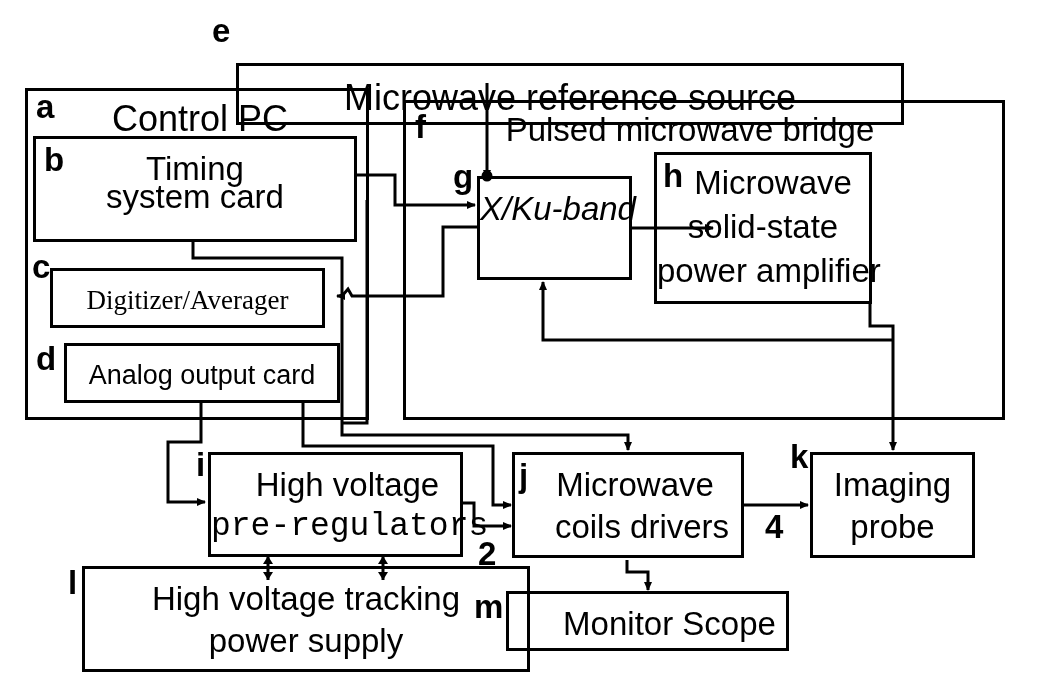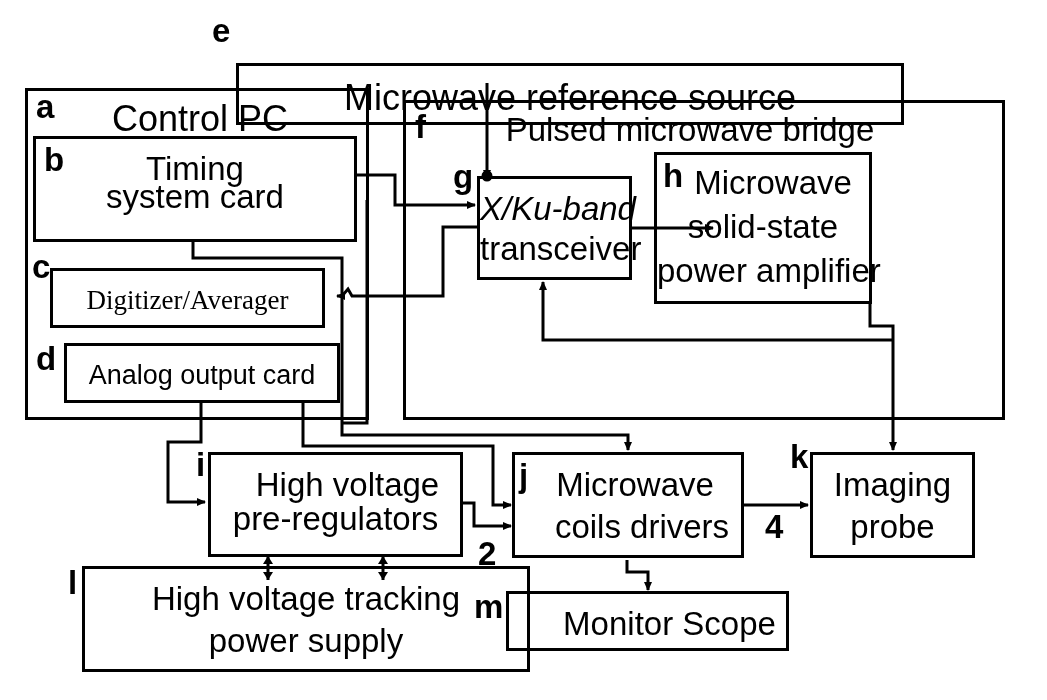--- a/index.html
+++ b/index.html
@@ -87,34 +87,33 @@
   <div class="txt t28" style="left:0;right:0;top:13px;">Analog output card</div>
 </div>
 
 <div class="box" style="left:403px;top:100px;width:602px;height:320px;"></div>
 <span class="lbl t34" style="left:415px;top:110px;">f</span>
 <div class="txt t34" style="left:480px;top:110px;width:420px;">Pulsed microwave bridge</div>
 
 <span class="lbl t34" style="left:453px;top:160px;">g</span>
 <div class="box" style="left:477px;top:176px;width:155px;height:104px;">
   <div class="txt t34" style="left:0;right:0;top:10px;font-style:italic;">X/Ku-band</div>
-  <div class="txt t34" style="left:0;right:0;top:50px;">transceiver</div>
 </div>
 
 <div class="box" style="left:654px;top:152px;width:218px;height:152px;">
   <span class="lbl t34" style="left:6px;top:4px;">h</span>
   <div class="txt t34" style="left:20px;right:0;top:8px;">Microwave</div>
   <div class="txt t34" style="left:0;right:0;top:52px;">solid-state</div>
   <div class="txt t34" style="left:0;right:0;top:96px;">power amplifier</div>
 </div>
 
 <span class="lbl t34" style="left:196px;top:448px;">i</span>
 <div class="box" style="left:208px;top:452px;width:255px;height:105px;">
   <div class="txt t34" style="left:0;right:0;top:10px;margin-left:24px;">High voltage</div>
-  <div class="txt t34" style="left:0;right:0;top:44px;">pre-regulators</div>
+  <div class="txt t34" style="left:0;right:0;top:52px;font-family:Liberation Mono, monospace;">pre-regulators</div>
 </div>
 <span class="lbl t34" style="left:478px;top:537px;">2</span>
 
 <div class="box" style="left:512px;top:452px;width:232px;height:106px;">
   <span class="lbl t34" style="left:4px;top:4px;">j</span>
   <div class="txt t34" style="left:14px;right:0;top:10px;">Microwave</div>
   <div class="txt t34" style="left:0;right:0;top:52px;padding-left:28px;">coils drivers</div>
 </div>
 <span class="lbl t34" style="left:765px;top:510px;">4</span>
 

